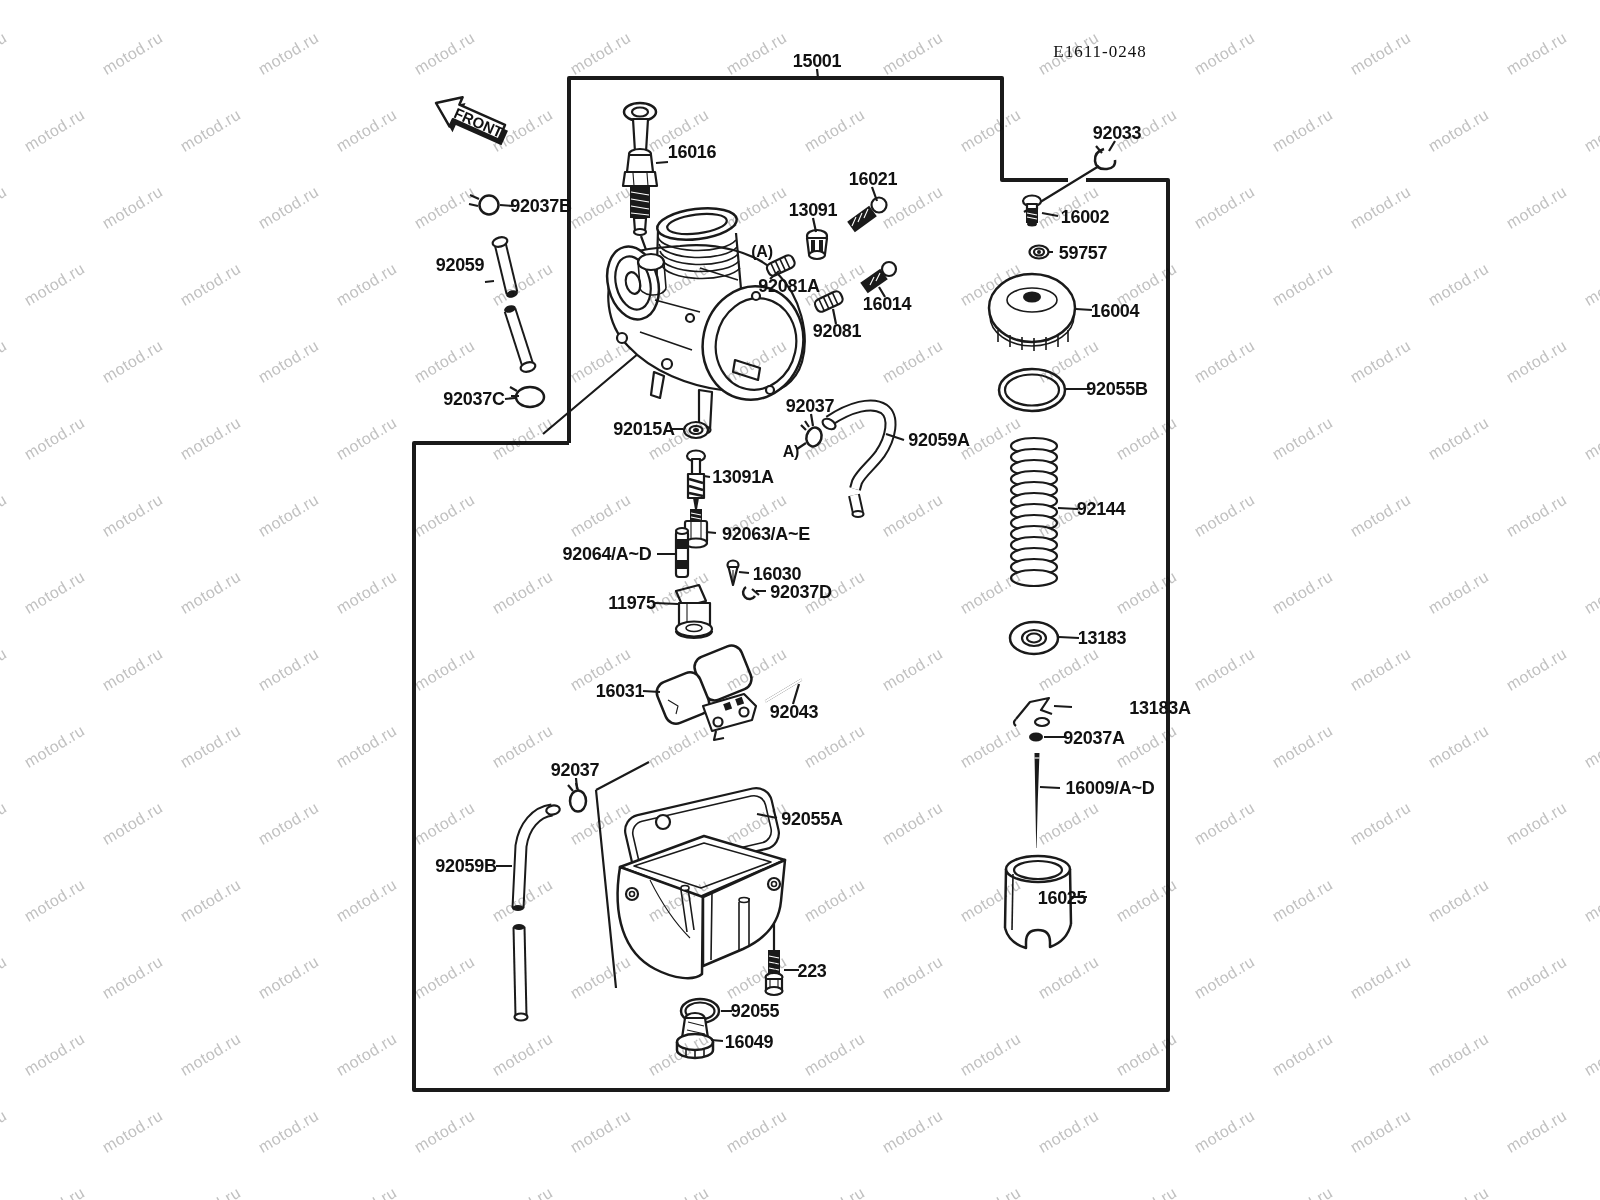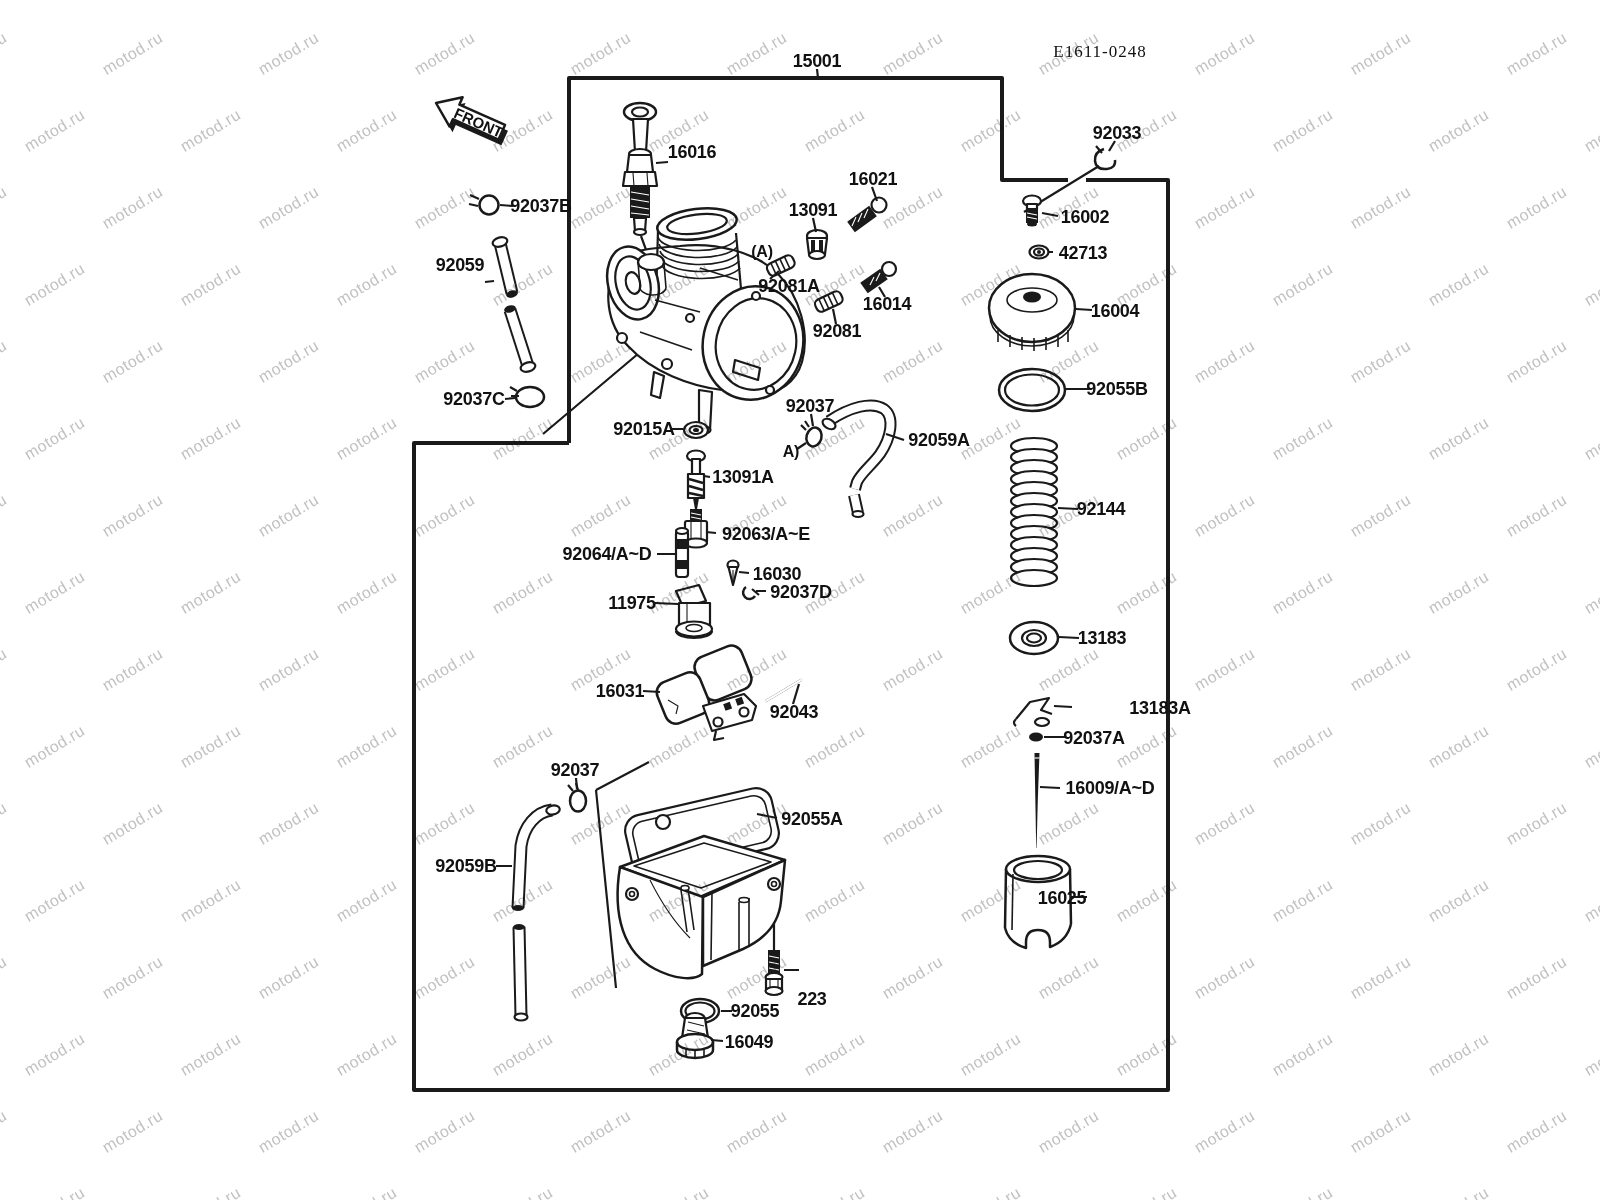--- a/index.html
+++ b/index.html
@@ -352,21 +352,21 @@
   <div class="lbl" style="left:541px;top:206px">92037B</div>
   <div class="lbl" style="left:460px;top:265px">92059</div>
   <div class="lbl" style="left:474px;top:399px">92037C</div>
   <div class="lbl" style="left:813px;top:210px">13091</div>
   <div class="lbl" style="left:873px;top:179px">16021</div>
   <div class="lbl" style="left:789px;top:286px">92081A</div>
   <div class="lbl" style="left:887px;top:304px">16014</div>
   <div class="lbl" style="left:837px;top:331px">92081</div>
   <div class="lbl" style="left:1117px;top:133px">92033</div>
   <div class="lbl" style="left:1085px;top:217px">16002</div>
-  <div class="lbl" style="left:1083px;top:253px">42713</div>
+  <div class="lbl" style="left:1083px;top:253px">59757</div>
   <div class="lbl" style="left:1115px;top:311px">16004</div>
   <div class="lbl" style="left:1117px;top:389px">92055B</div>
   <div class="lbl" style="left:1101px;top:509px">92144</div>
   <div class="lbl" style="left:1102px;top:638px">13183</div>
   <div class="lbl" style="left:1160px;top:708px">13183A</div>
   <div class="lbl" style="left:1094px;top:738px">92037A</div>
   <div class="lbl" style="left:1110px;top:788px">16009/A~D</div>
   <div class="lbl" style="left:1062px;top:898px">16025</div>
   <div class="lbl" style="left:644px;top:429px">92015A</div>
   <div class="lbl" style="left:810px;top:406px">92037</div>
@@ -377,21 +377,21 @@
   <div class="lbl" style="left:766px;top:534px">92063/A~E</div>
   <div class="lbl" style="left:607px;top:554px">92064/A~D</div>
   <div class="lbl" style="left:777px;top:574px">16030</div>
   <div class="lbl" style="left:801px;top:592px">92037D</div>
   <div class="lbl" style="left:632px;top:603px">11975</div>
   <div class="lbl" style="left:620px;top:691px">16031</div>
   <div class="lbl" style="left:794px;top:712px">92043</div>
   <div class="lbl" style="left:575px;top:770px">92037</div>
   <div class="lbl" style="left:812px;top:819px">92055A</div>
   <div class="lbl" style="left:466px;top:866px">92059B</div>
-  <div class="lbl" style="left:812px;top:999px">223</div>
+  <div class="lbl" style="left:812px;top:971px">223</div>
   <div class="lbl" style="left:755px;top:1011px">92055</div>
   <div class="lbl" style="left:749px;top:1042px">16049</div>
 
   <div id="wm">
       <span style="left: 26px; top: -15px; color: rgb(151, 151, 151);">motod.ru</span>
       <span style="left: 182px; top: -15px; color: rgb(151, 151, 151);">motod.ru</span>
       <span style="left: 338px; top: -15px; color: rgb(151, 151, 151);">motod.ru</span>
       <span style="left: 494px; top: -15px; color: rgb(151, 151, 151);">motod.ru</span>
       <span style="left: 650px; top: -15px; color: rgb(151, 151, 151);">motod.ru</span>
       <span style="left: 806px; top: -15px; color: rgb(151, 151, 151);">motod.ru</span>

